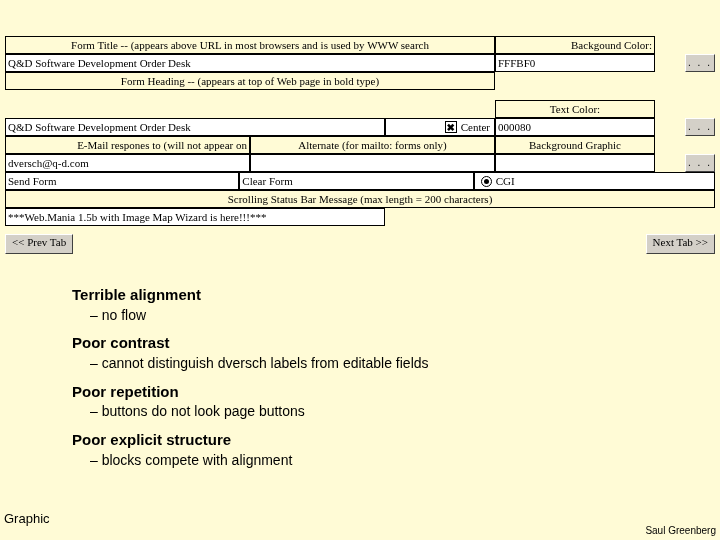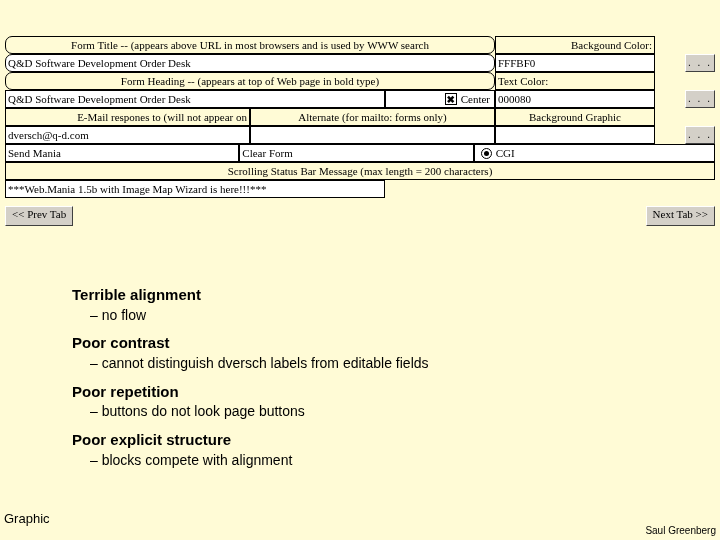--- a/index.html
+++ b/index.html
@@ -43,21 +43,21 @@
     background: #D4D0C8;
     border: 1px solid;
     border-color: #fff #404040 #404040 #fff;
     font-family: Arial, sans-serif;
     font-size: 10px;
     text-align: center;
     height: 18px;
     line-height: 16px;
   }
   
-  .c-title   { width: 490px; border-radius: 7px; }
+  .c-title   { width: 490px; }
   .c-btn-sm  { width: 30px; margin-left: auto; }
   .c-half    { width: 245px; }
   .chk-wrap {
     display: flex; align-items: center; gap:4px;
     background:#fff;
     height:18px; border:1px solid #000;
     padding:0 4px;
     font-family: "Comic Sans MS", cursive;
     font-size:11px;
     width:245px;
@@ -129,21 +129,21 @@
 
   <div class="row">
     <div class="cell fld c-title">Q&amp;D Software Development Order Desk</div>
     <div class="cell fld right-col">FFFBF0</div>
     <div style="width:30px;"></div>
     <div class="btn3d c-btn-sm ellipsis">. . .</div>
   </div>
 
   <div class="row">
     <div class="cell lbl c-title">Form Heading -- (appears at top of Web page in bold type)</div>
-    <div class="cell lbl right-col" style="text-align:left;">Text Color:</div>
+    <div class="cell lbl right-col" style="text-align:center;margin-top:28px;">Text Color:</div>
     <div style="width:60px;"></div>
   </div>
 
   <div class="row">
     <div class="cell fld" style="width:380px;">Q&amp;D Software Development Order Desk</div>
     <div class="chk-wrap" style="width:110px;justify-content:flex-end;">
       <span class="checkbox-box">✖</span>
       <span>Center</span>
     </div>
     <div class="cell fld right-col">000080</div>
@@ -161,21 +161,21 @@
   <div class="row">
     <div class="cell fld c-half">dversch@q-d.com</div>
     <div class="cell fld c-half"></div>
     <div class="cell fld right-col"></div>
     <div style="width:30px;"></div>
     <div class="btn3d c-btn-sm ellipsis">. . .</div>
   </div>
 
 
   <div class="row">
-    <div class="cell fld c-half">Send Mania</div>
+    <div class="cell fld c-half">Send Form</div>
     <div class="cell fld c-half">Clear Form</div>
     <div class="radio-row" style="width:252px;">
       <span class="radio-box">
           <span class="radio-dot"></span>
         </span>
       <span>CGI</span>
     </div>
   </div>
 
   <div class="row">

